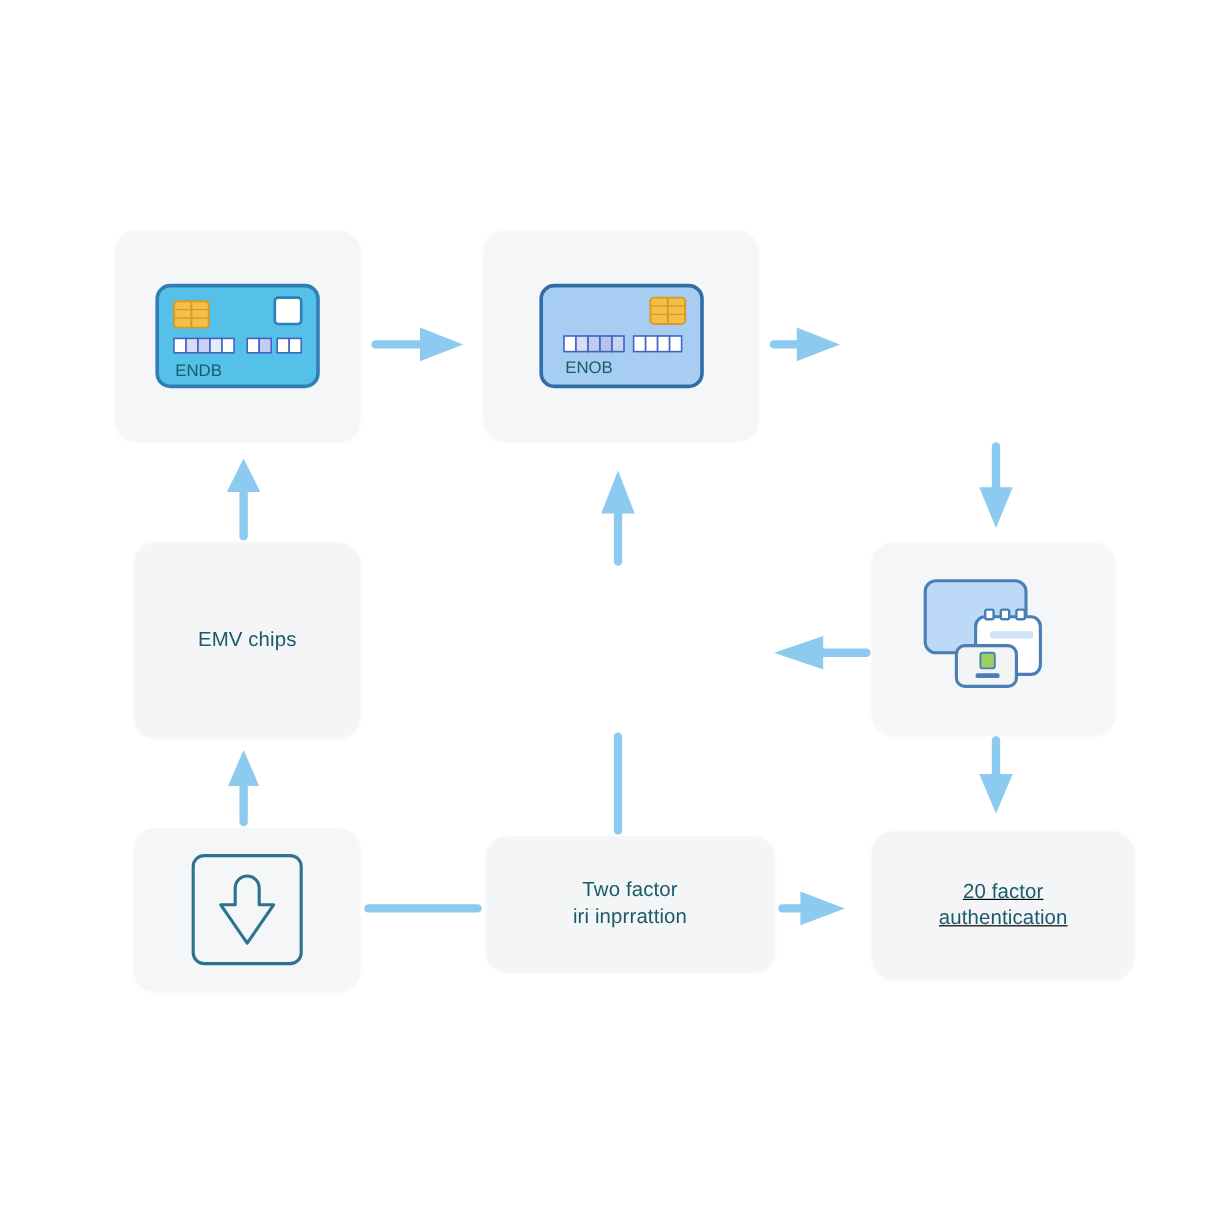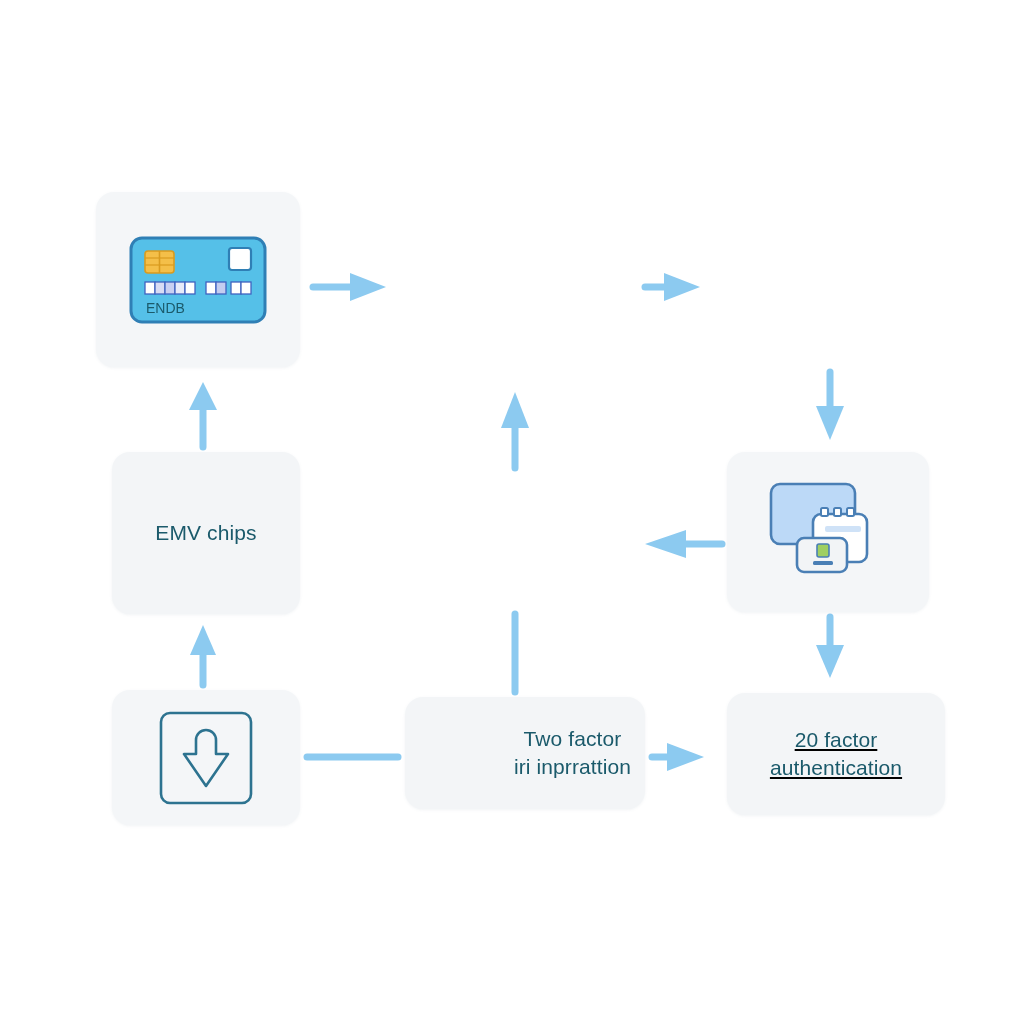--- a/index.html
+++ b/index.html
@@ -23,21 +23,21 @@
     background: #f3f5f7;
     border-radius: 18px;
     box-shadow: 0 1px 3px rgba(120,140,160,0.10);
     display: flex;
     align-items: center;
     justify-content: center;
     box-sizing: border-box;
   }
   .node-label {
     color: #1b5a6b;
-    font-size: 21px;
+    font-size: 17px;
     line-height: 1.32;
     text-align: center;
     letter-spacing: 0.1px;
     padding: 0 14px;
     white-space: pre-line;
   }
   .card-node { background: #f4f6f8; }
   .icon-node { background: #f4f6f8; }
 
   svg.layer {
@@ -130,20 +130,42 @@
         <rect x="57" y="47" width="10" height="12" fill="#ffffff"></rect>
         <rect x="78" y="47" width="10" height="12" fill="#ffffff"></rect>
         <rect x="88" y="47" width="10" height="12" fill="#c3cdf0"></rect>
         <rect x="103" y="47" width="10" height="12" fill="#ffffff"></rect>
         <rect x="113" y="47" width="10" height="12" fill="#ffffff"></rect>
       </g>
       <text x="18" y="78" font-family="Liberation Sans, sans-serif" font-size="14" fill="#1b5a6b">ENDB</text>
     </svg>
   </div>
 
+  <div class="node card-node" style="left:404px; top:192px; width:227px; height:175px;">
+    <svg width="140" height="90" viewBox="0 0 140 90">
+      <rect x="3" y="3" width="134" height="84" rx="11" fill="#a8cdf2" stroke="#2f6ea8" stroke-width="3"></rect>
+
+      <rect x="94" y="13" width="29" height="22" rx="3" fill="#f4bf49" stroke="#d99b1f" stroke-width="1.6"></rect>
+      <line x1="108.5" y1="13" x2="108.5" y2="35" stroke="#d99b1f" stroke-width="1.6"></line>
+      <line x1="94" y1="20" x2="123" y2="20" stroke="#d99b1f" stroke-width="1.2"></line>
+      <line x1="94" y1="27" x2="123" y2="27" stroke="#d99b1f" stroke-width="1.2"></line>
+      <g stroke="#3f63c0" stroke-width="1.3">
+        <rect x="22" y="45" width="10" height="13" fill="#ffffff"></rect>
+        <rect x="32" y="45" width="10" height="13" fill="#d8dcf4"></rect>
+        <rect x="42" y="45" width="10" height="13" fill="#c0c9ee"></rect>
+        <rect x="52" y="45" width="10" height="13" fill="#b9c3ec"></rect>
+        <rect x="62" y="45" width="10" height="13" fill="#cbd3f2"></rect>
+        <rect x="80" y="45" width="10" height="13" fill="#ffffff"></rect>
+        <rect x="90" y="45" width="10" height="13" fill="#ffffff"></rect>
+        <rect x="100" y="45" width="10" height="13" fill="#ffffff"></rect>
+        <rect x="110" y="45" width="10" height="13" fill="#ffffff"></rect>
+      </g>
+      <text x="23" y="76" font-family="Liberation Sans, sans-serif" font-size="14" fill="#1b5a6b">ENOB</text>
+    </svg>
+  </div>
 
 
   <div class="node" style="left:112px; top:452px; width:188px; height:162px;">
     <span class="node-label">EMV chips</span>
   </div>
 
 
   <div class="node icon-node" style="left:727px; top:452px; width:202px; height:160px;">
     <svg width="130" height="108" viewBox="0 0 130 108">
       <rect x="8" y="6" width="84" height="60" rx="9" fill="#bcd9f7" stroke="#4a7fb5" stroke-width="2.6"></rect>
@@ -158,21 +180,21 @@
     </svg>
   </div>
 
   <div class="node icon-node" style="left:112px; top:690px; width:188px; height:135px;">
     <svg width="100" height="100" viewBox="0 0 100 100">
       <rect x="5" y="5" width="90" height="90" rx="9" fill="none" stroke="#2d7390" stroke-width="2.6"></rect>
       <path d="M50 22 a10 10 0 0 1 10 10 v14 h12 L50 78 L28 46 h12 v-14 a10 10 0 0 1 10 -10 z" fill="none" stroke="#2d7390" stroke-width="2.6" stroke-linejoin="round"></path>
     </svg>
   </div>
 
-  <div class="node" style="left:405px; top:697px; width:240px; height:112px;justify-content:flex-end;">
+  <div class="node" style="left:405px; top:697px; width:240px; height:112px;">
     <span class="node-label">Two factor
 iri inprrattion</span>
   </div>
 
   <div class="node" style="left:727px; top:693px; width:218px; height:122px;text-decoration:underline;">
     <span class="node-label">20 factor
 authentication</span>
   </div>
 
 </div>

